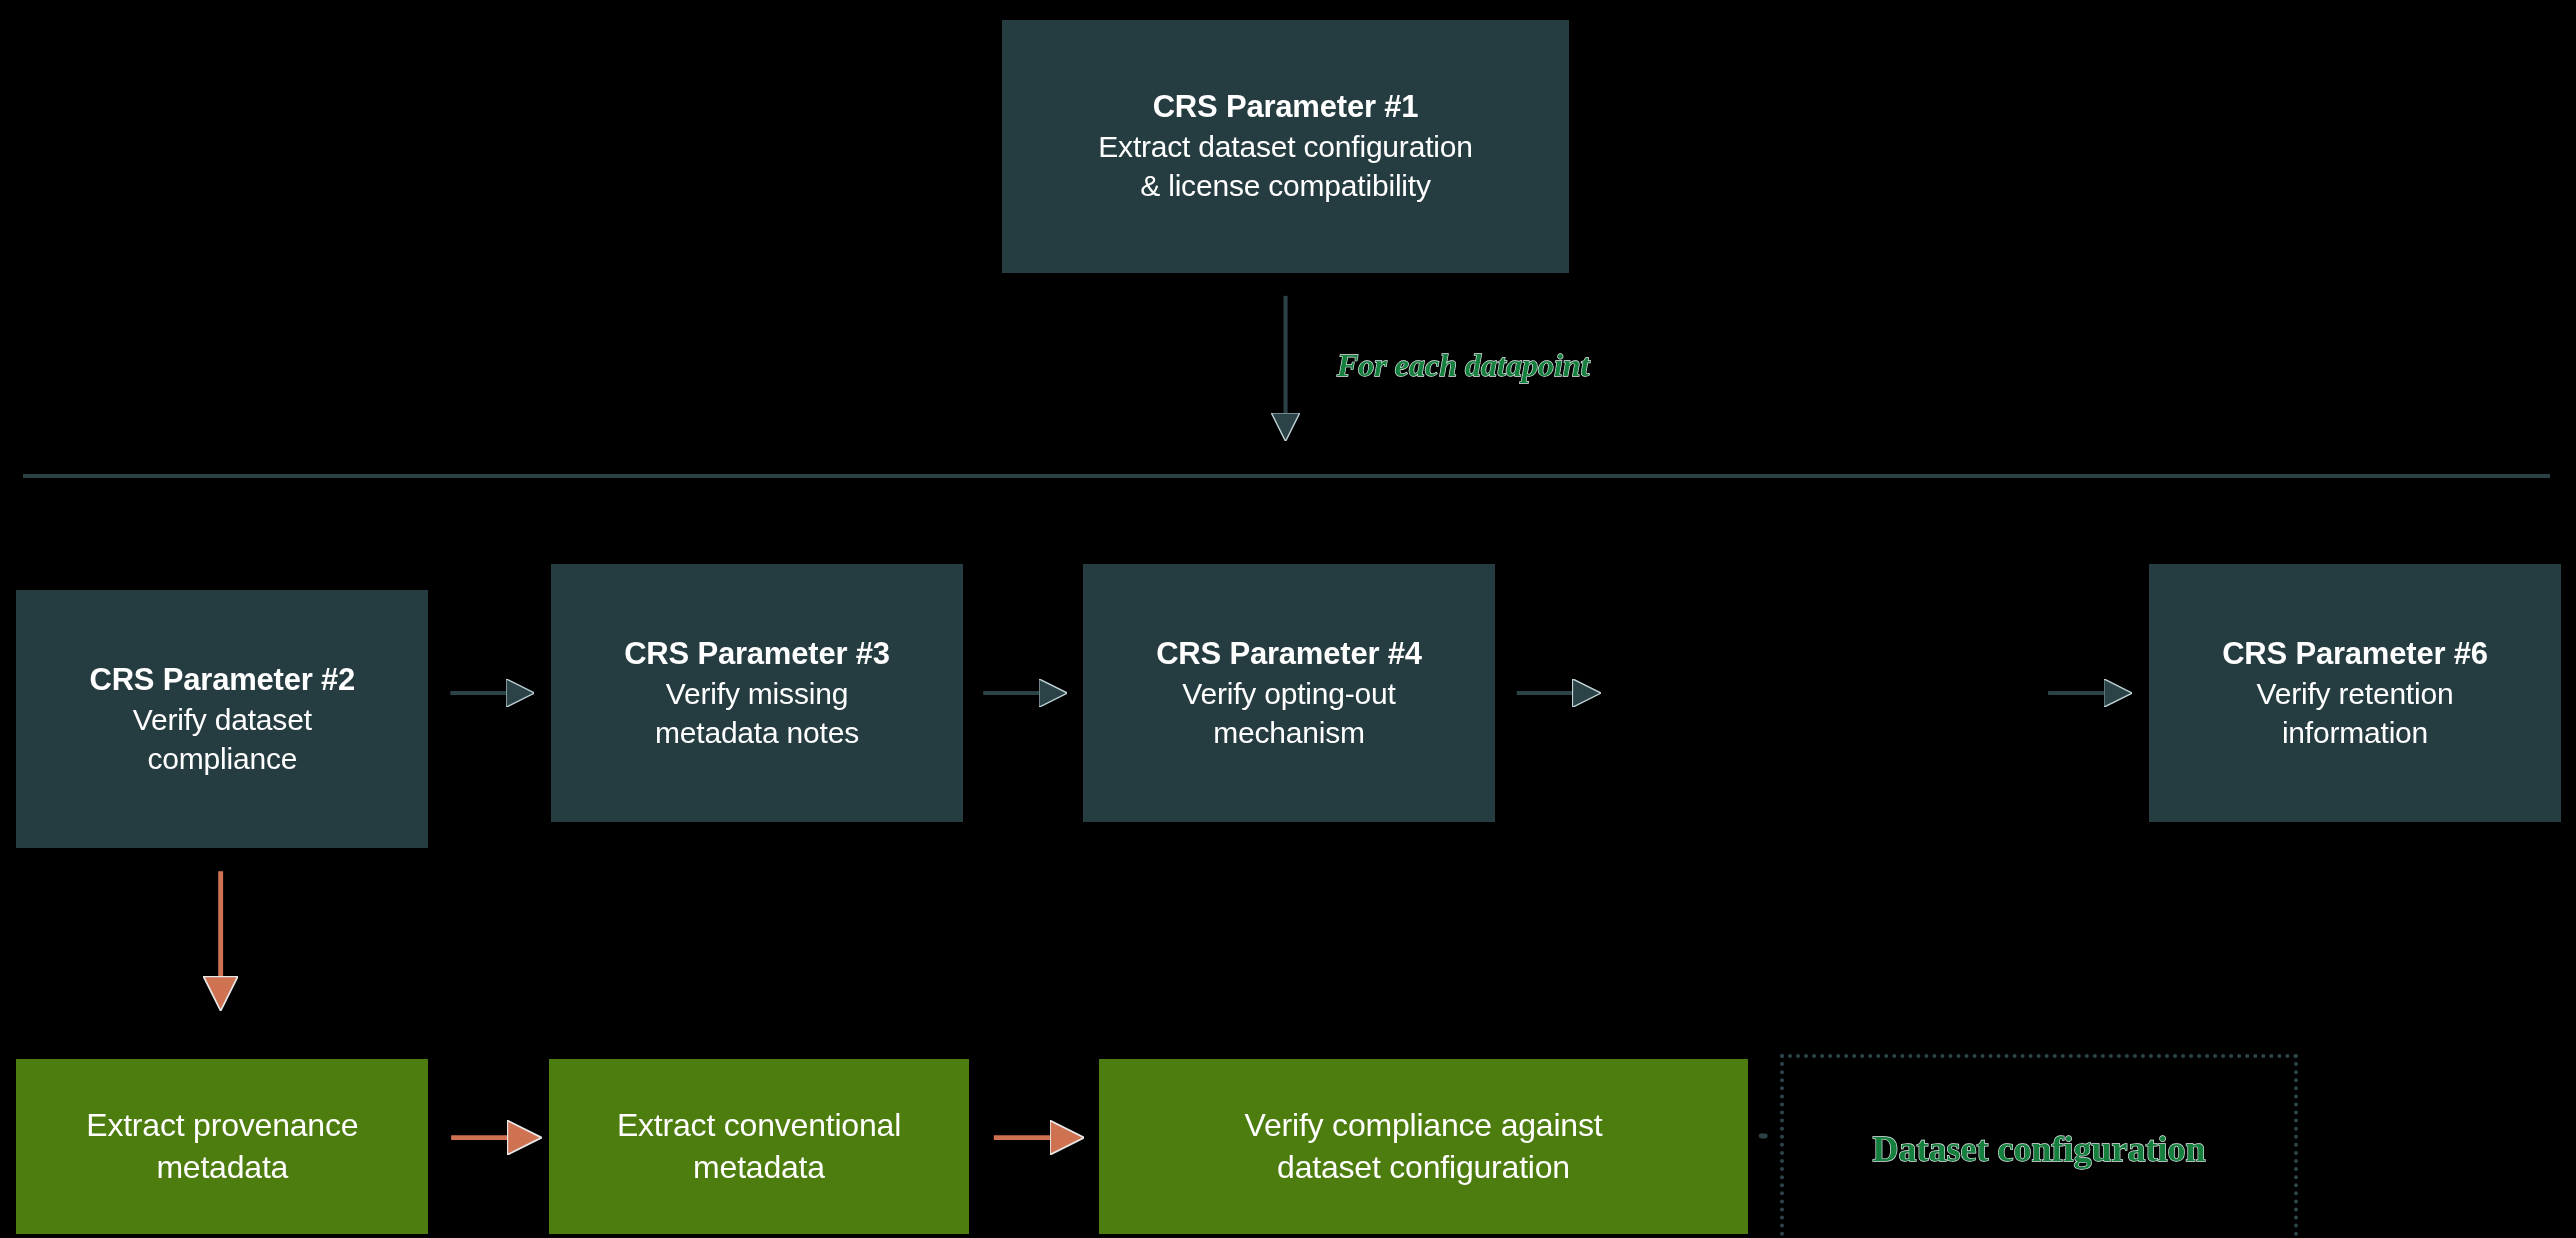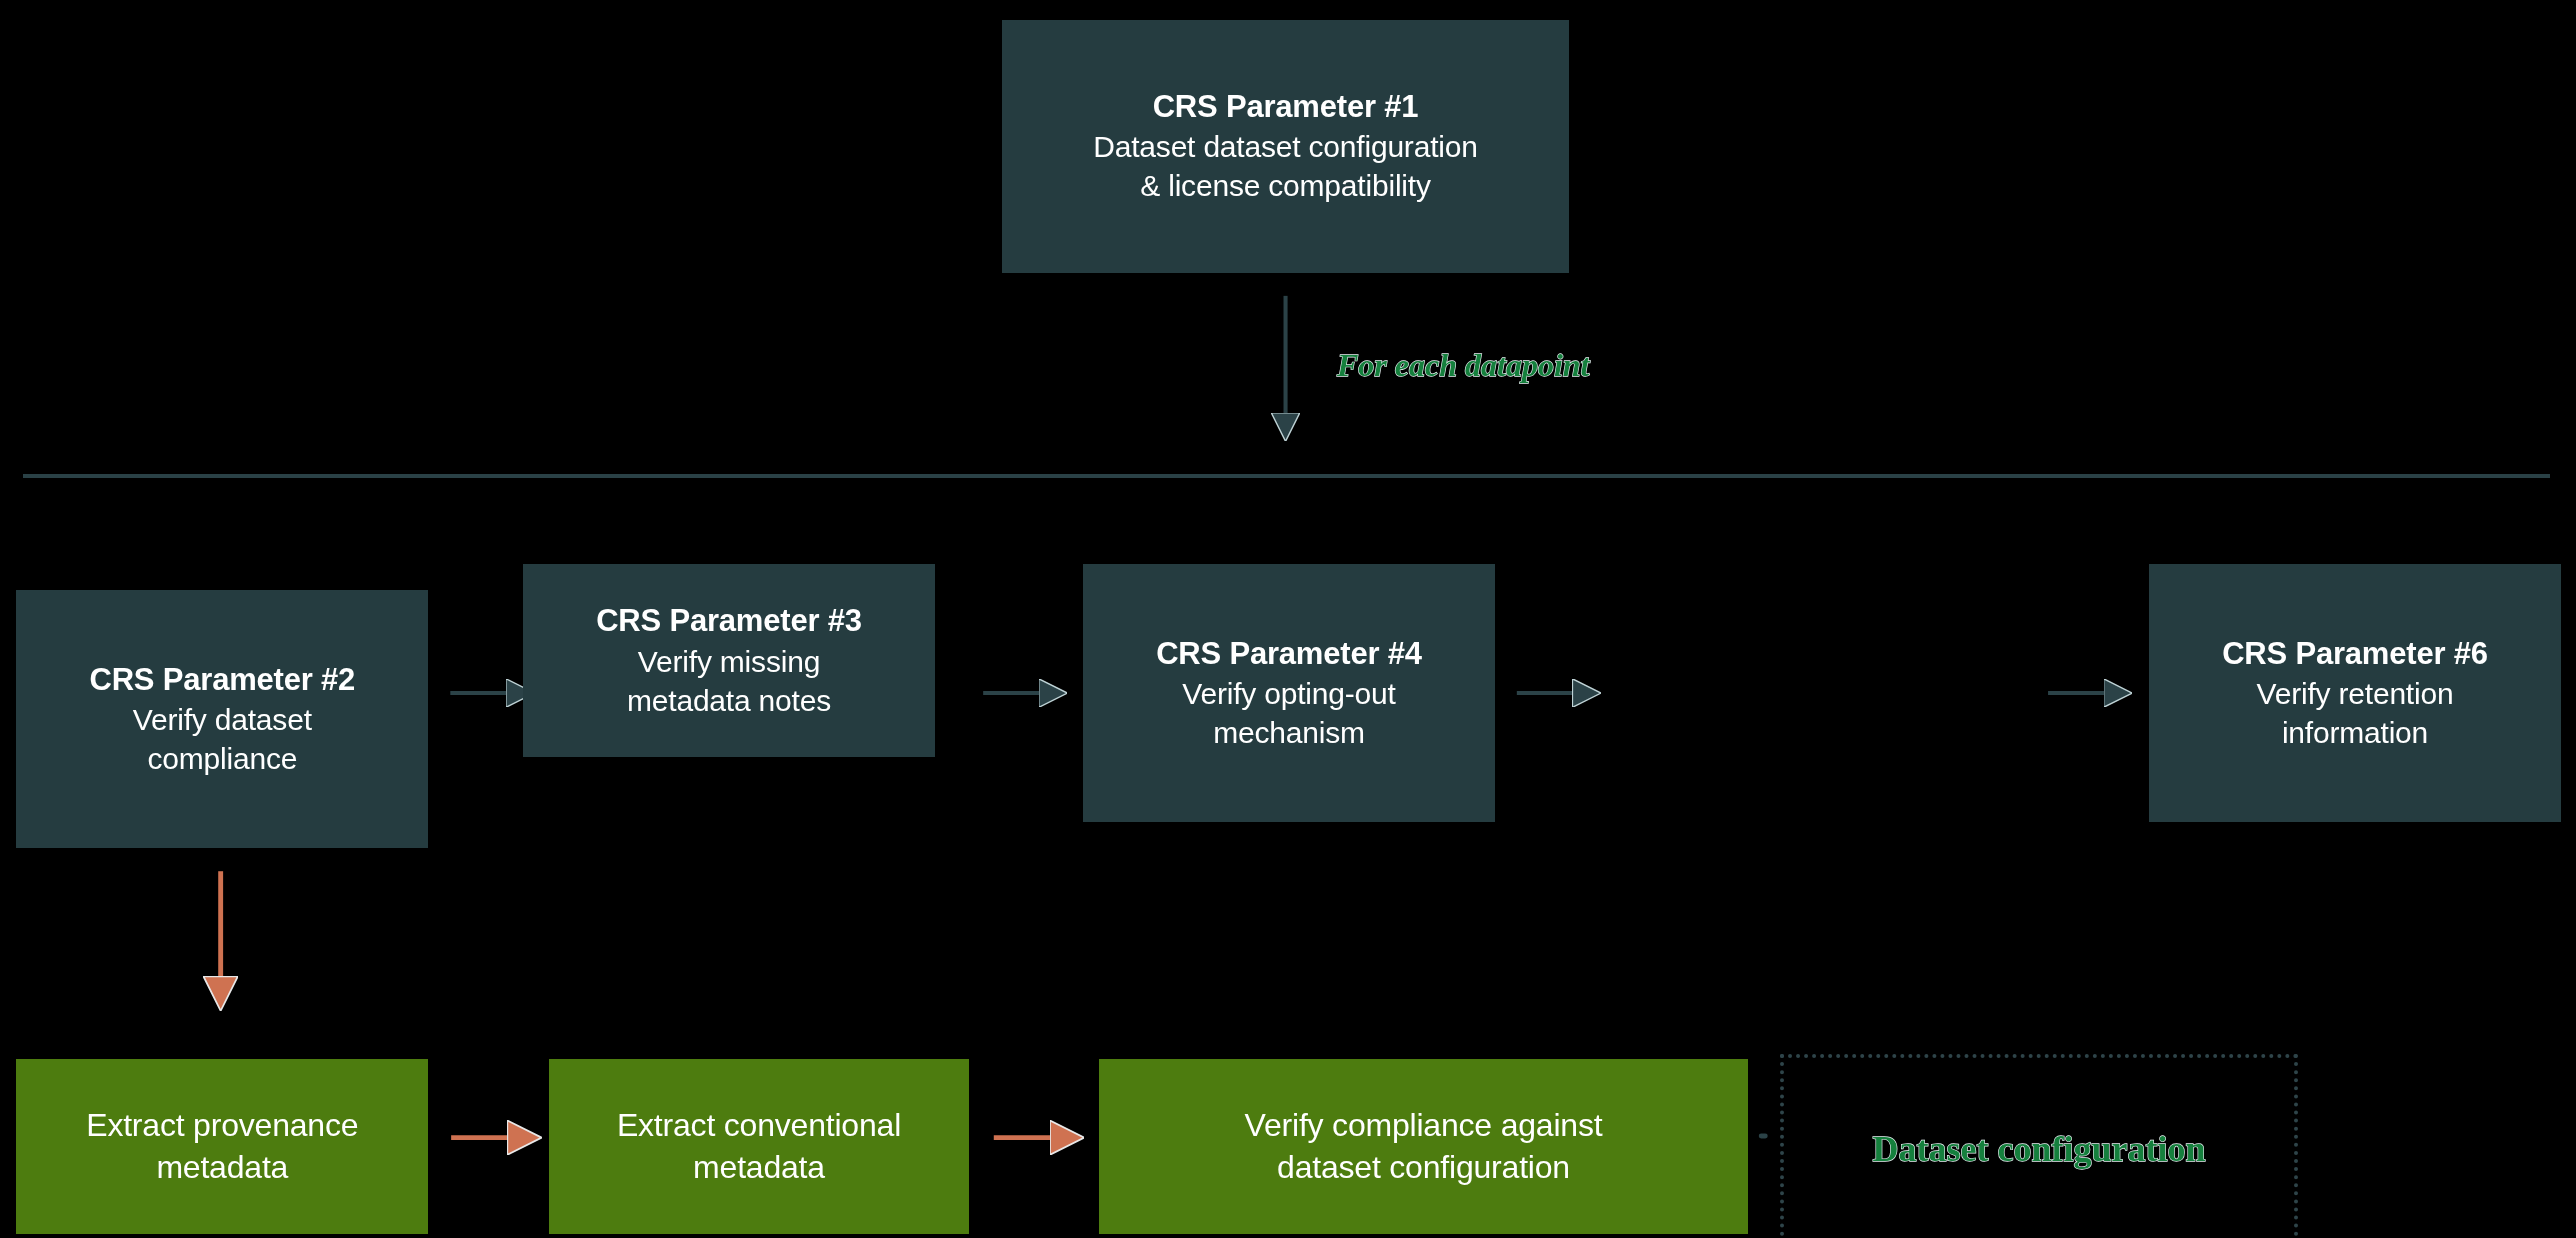--- a/index.html
+++ b/index.html
@@ -129,35 +129,35 @@
     </g>
 
     <g>
       <line x1="2160" y1="1390" x2="2082" y2="1390" stroke="#2B4247" stroke-width="6" stroke-dasharray="5 22" stroke-linecap="round"></line>
       <path d="M2078,1390 L2128,1363 L2128,1417 z" fill="#2B4247" stroke="#BFD3D6" stroke-width="2"></path>
     </g>
   </svg>
 
   <div class="box teal" style="left:1002px; top:19.6px; width:567px; height:253px;">
     <div class="title">CRS Parameter #1</div>
-    <div class="desc">Dataset dataset configuration</div>
+    <div class="desc">Extract dataset configuration</div>
     <div class="desc">&amp; license compatibility</div>
   </div>
 
   <div class="annot loop" style="left:1337px; top:347px;">For each datapoint</div>
 
   <div class="divider" style="left:23px; top:474px; width:2527px;"></div>
 
   <div class="box teal" style="left:16.3px; top:590px; width:412px; height:258px;">
     <div class="title">CRS Parameter #2</div>
     <div class="desc">Verify dataset</div>
     <div class="desc">compliance</div>
   </div>
 
-  <div class="box teal" style="left:523px; top:564px; width:412px; height:193px;">
+  <div class="box teal" style="left:551px; top:564px; width:412px; height:258px;">
     <div class="title">CRS Parameter #3</div>
     <div class="desc">Verify missing</div>
     <div class="desc">metadata notes</div>
   </div>
 
   <div class="box teal" style="left:1083px; top:564px; width:412px; height:258px;">
     <div class="title">CRS Parameter #4</div>
     <div class="desc">Verify opting-out</div>
     <div class="desc">mechanism</div>
   </div>

